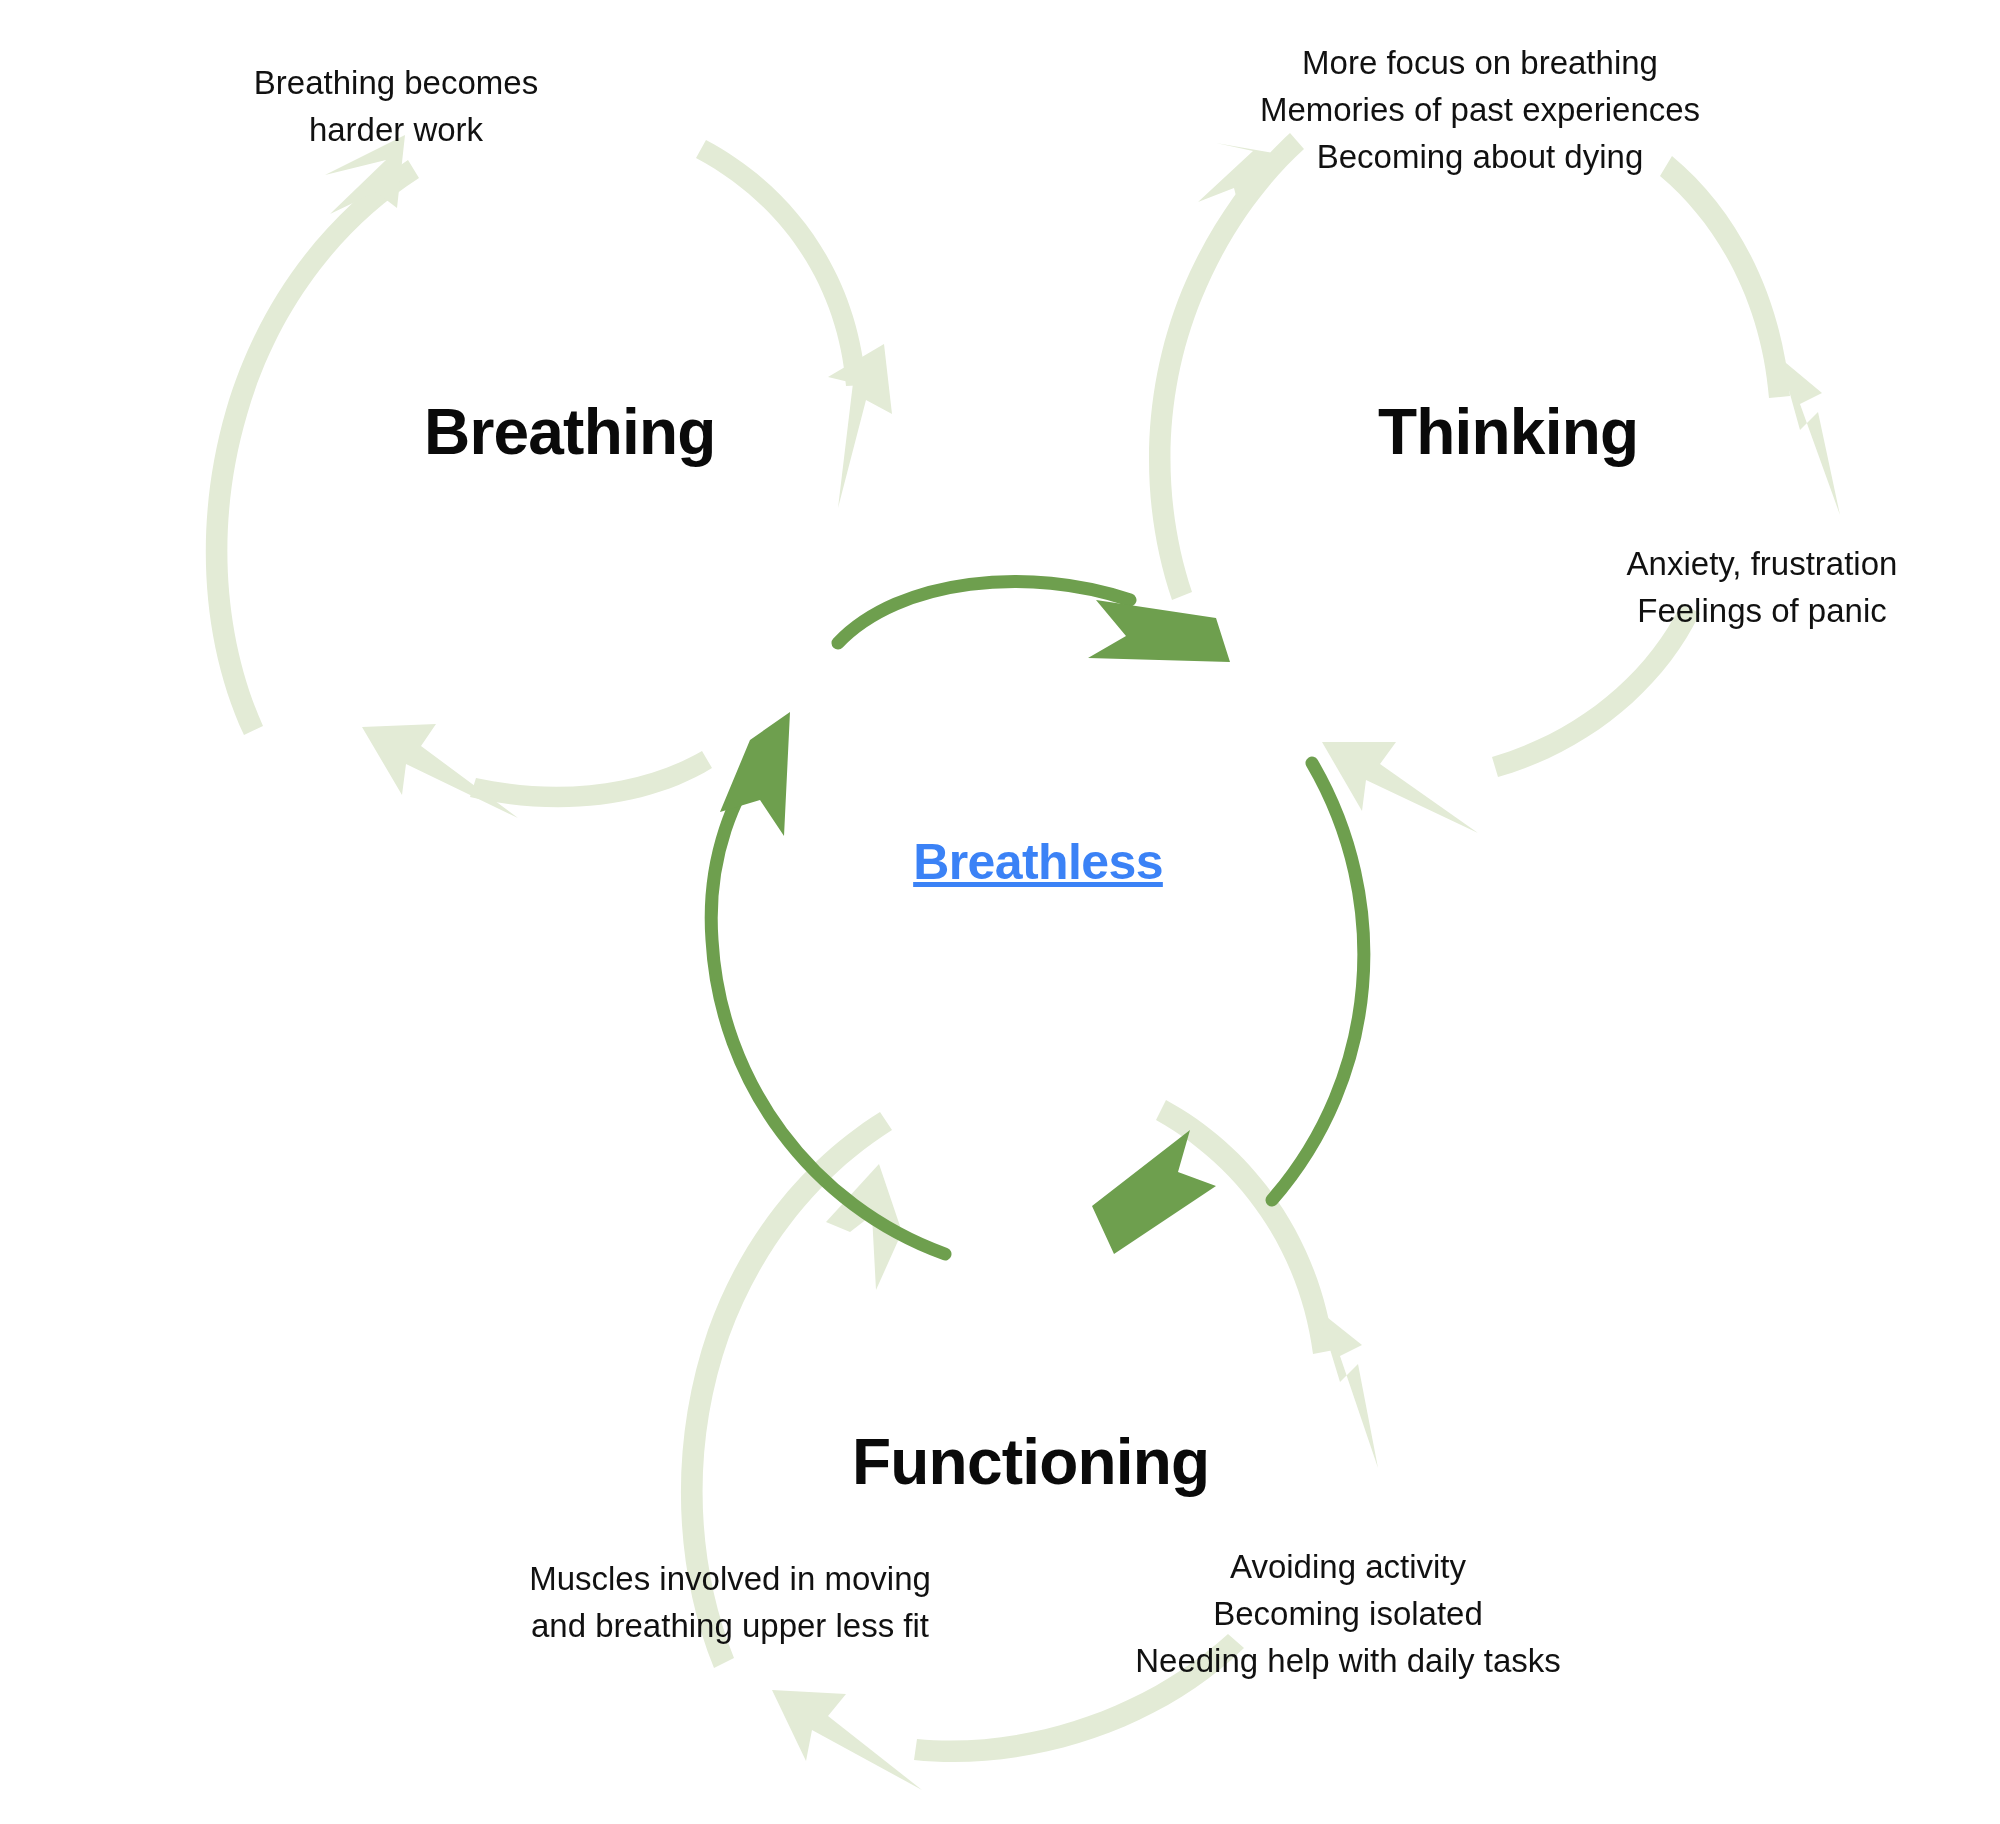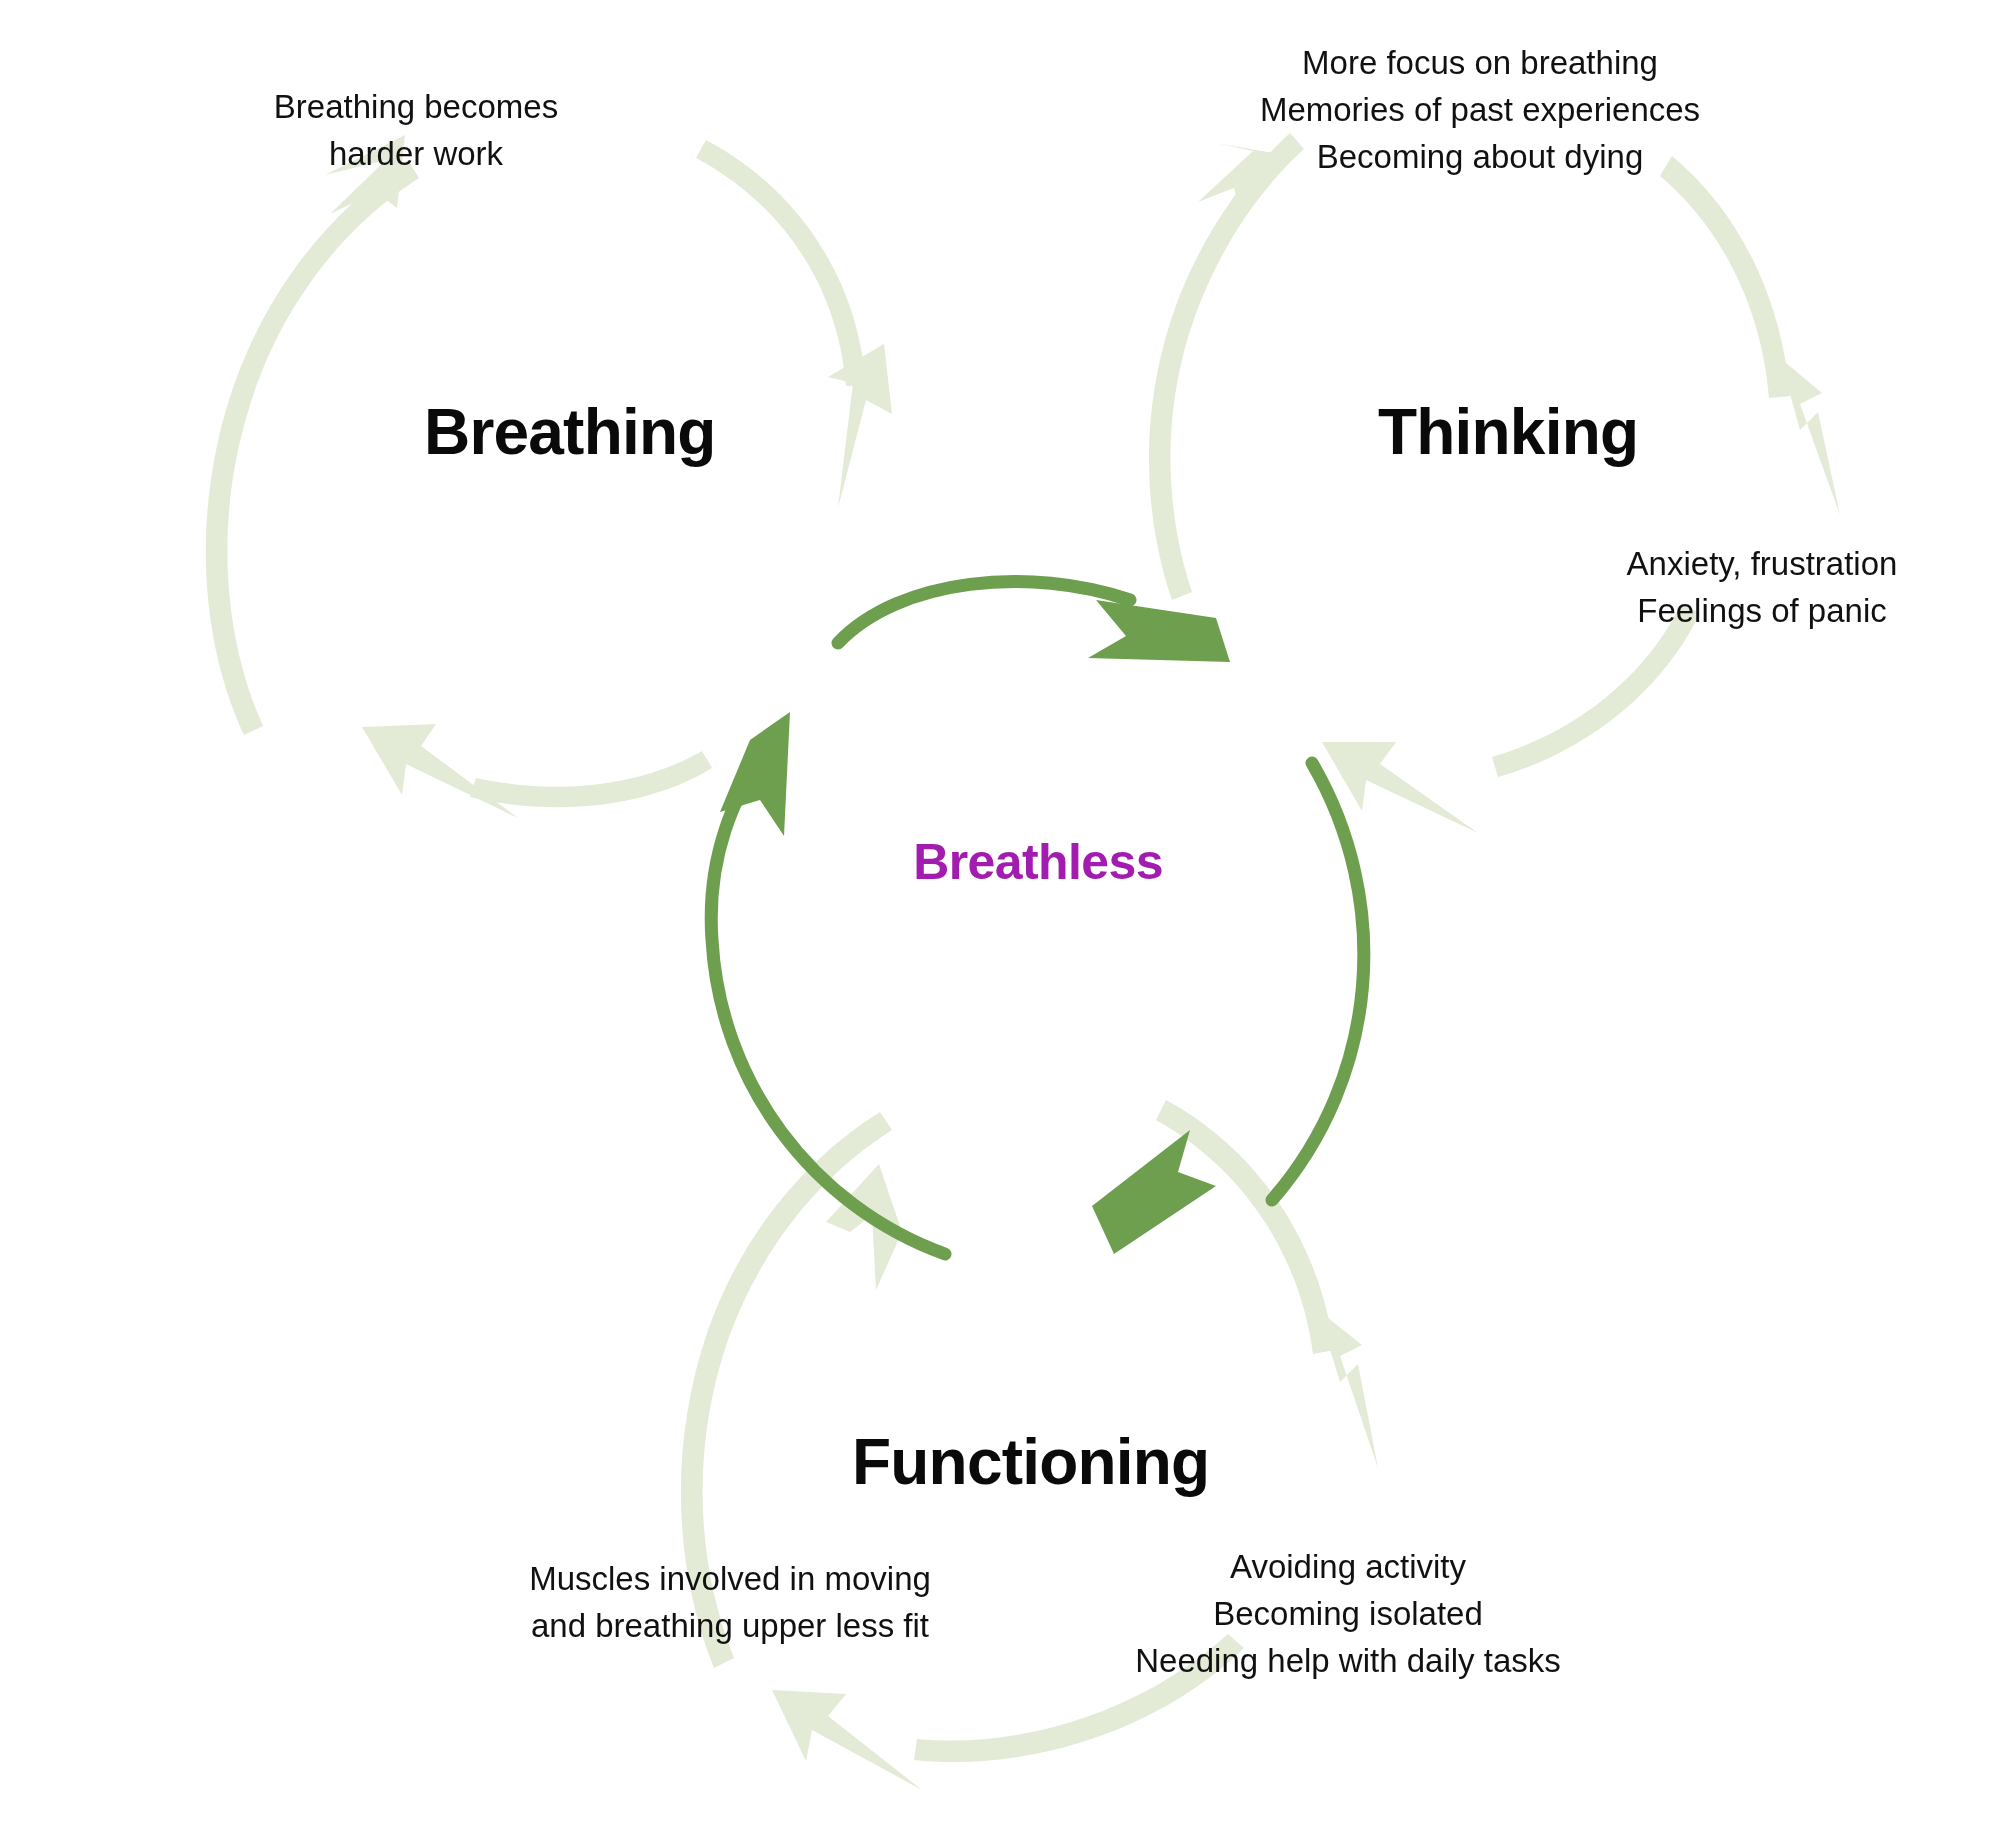--- a/index.html
+++ b/index.html
@@ -33,23 +33,24 @@
     letter-spacing: -0.8px;
     color: #0a0a0a;
     white-space: nowrap;
     line-height: 1.1;
   }
   .center-title {
     position: absolute;
     font-weight: bold;
     font-size: 50px;
     letter-spacing: -0.6px;
-    color: #a21caf;
+    color: #3b82f6;
     white-space: nowrap;
     line-height: 1.1;
+    text-decoration: underline;
   }
   .symptom-block {
     position: absolute;
     font-size: 33px;
     line-height: 1.42;
     color: #111111;
     white-space: nowrap;
   }
   .symptom-block .line { display: block; }
   .align-center { text-align: center; }
@@ -140,21 +141,21 @@
     </g>
     <g fill="#6E9F4E" stroke="none">
       <polygon points="1216,618 1096,600 1126,636 1088,658 1230,662"></polygon>
       <polygon points="1114,1254 1216,1186 1178,1172 1190,1130 1092,1206"></polygon>
       <polygon points="750,740 720,812 760,800 784,836 790,712"></polygon>
     </g>
   </svg>
 
   <div class="node-title" style="left:424px; top:397px;">Breathing</div>
 
-  <div class="symptom-block align-center" style="left:396px; top:84px; transform:translateX(-50%); width:auto;margin-left:20px;">
+  <div class="symptom-block align-center" style="left:396px; top:60px; transform:translateX(-50%); width:auto;">
     <span class="line">Breathing becomes</span>
     <span class="line">harder work</span>
   </div>
 
 
   <div class="node-title" style="left:1378px; top:397px;">Thinking</div>
 
   <div class="symptom-block align-center" style="left:1480px; top:40px; transform:translateX(-50%);">
     <span class="line">More focus on breathing</span>
     <span class="line">Memories of past experiences</span>

